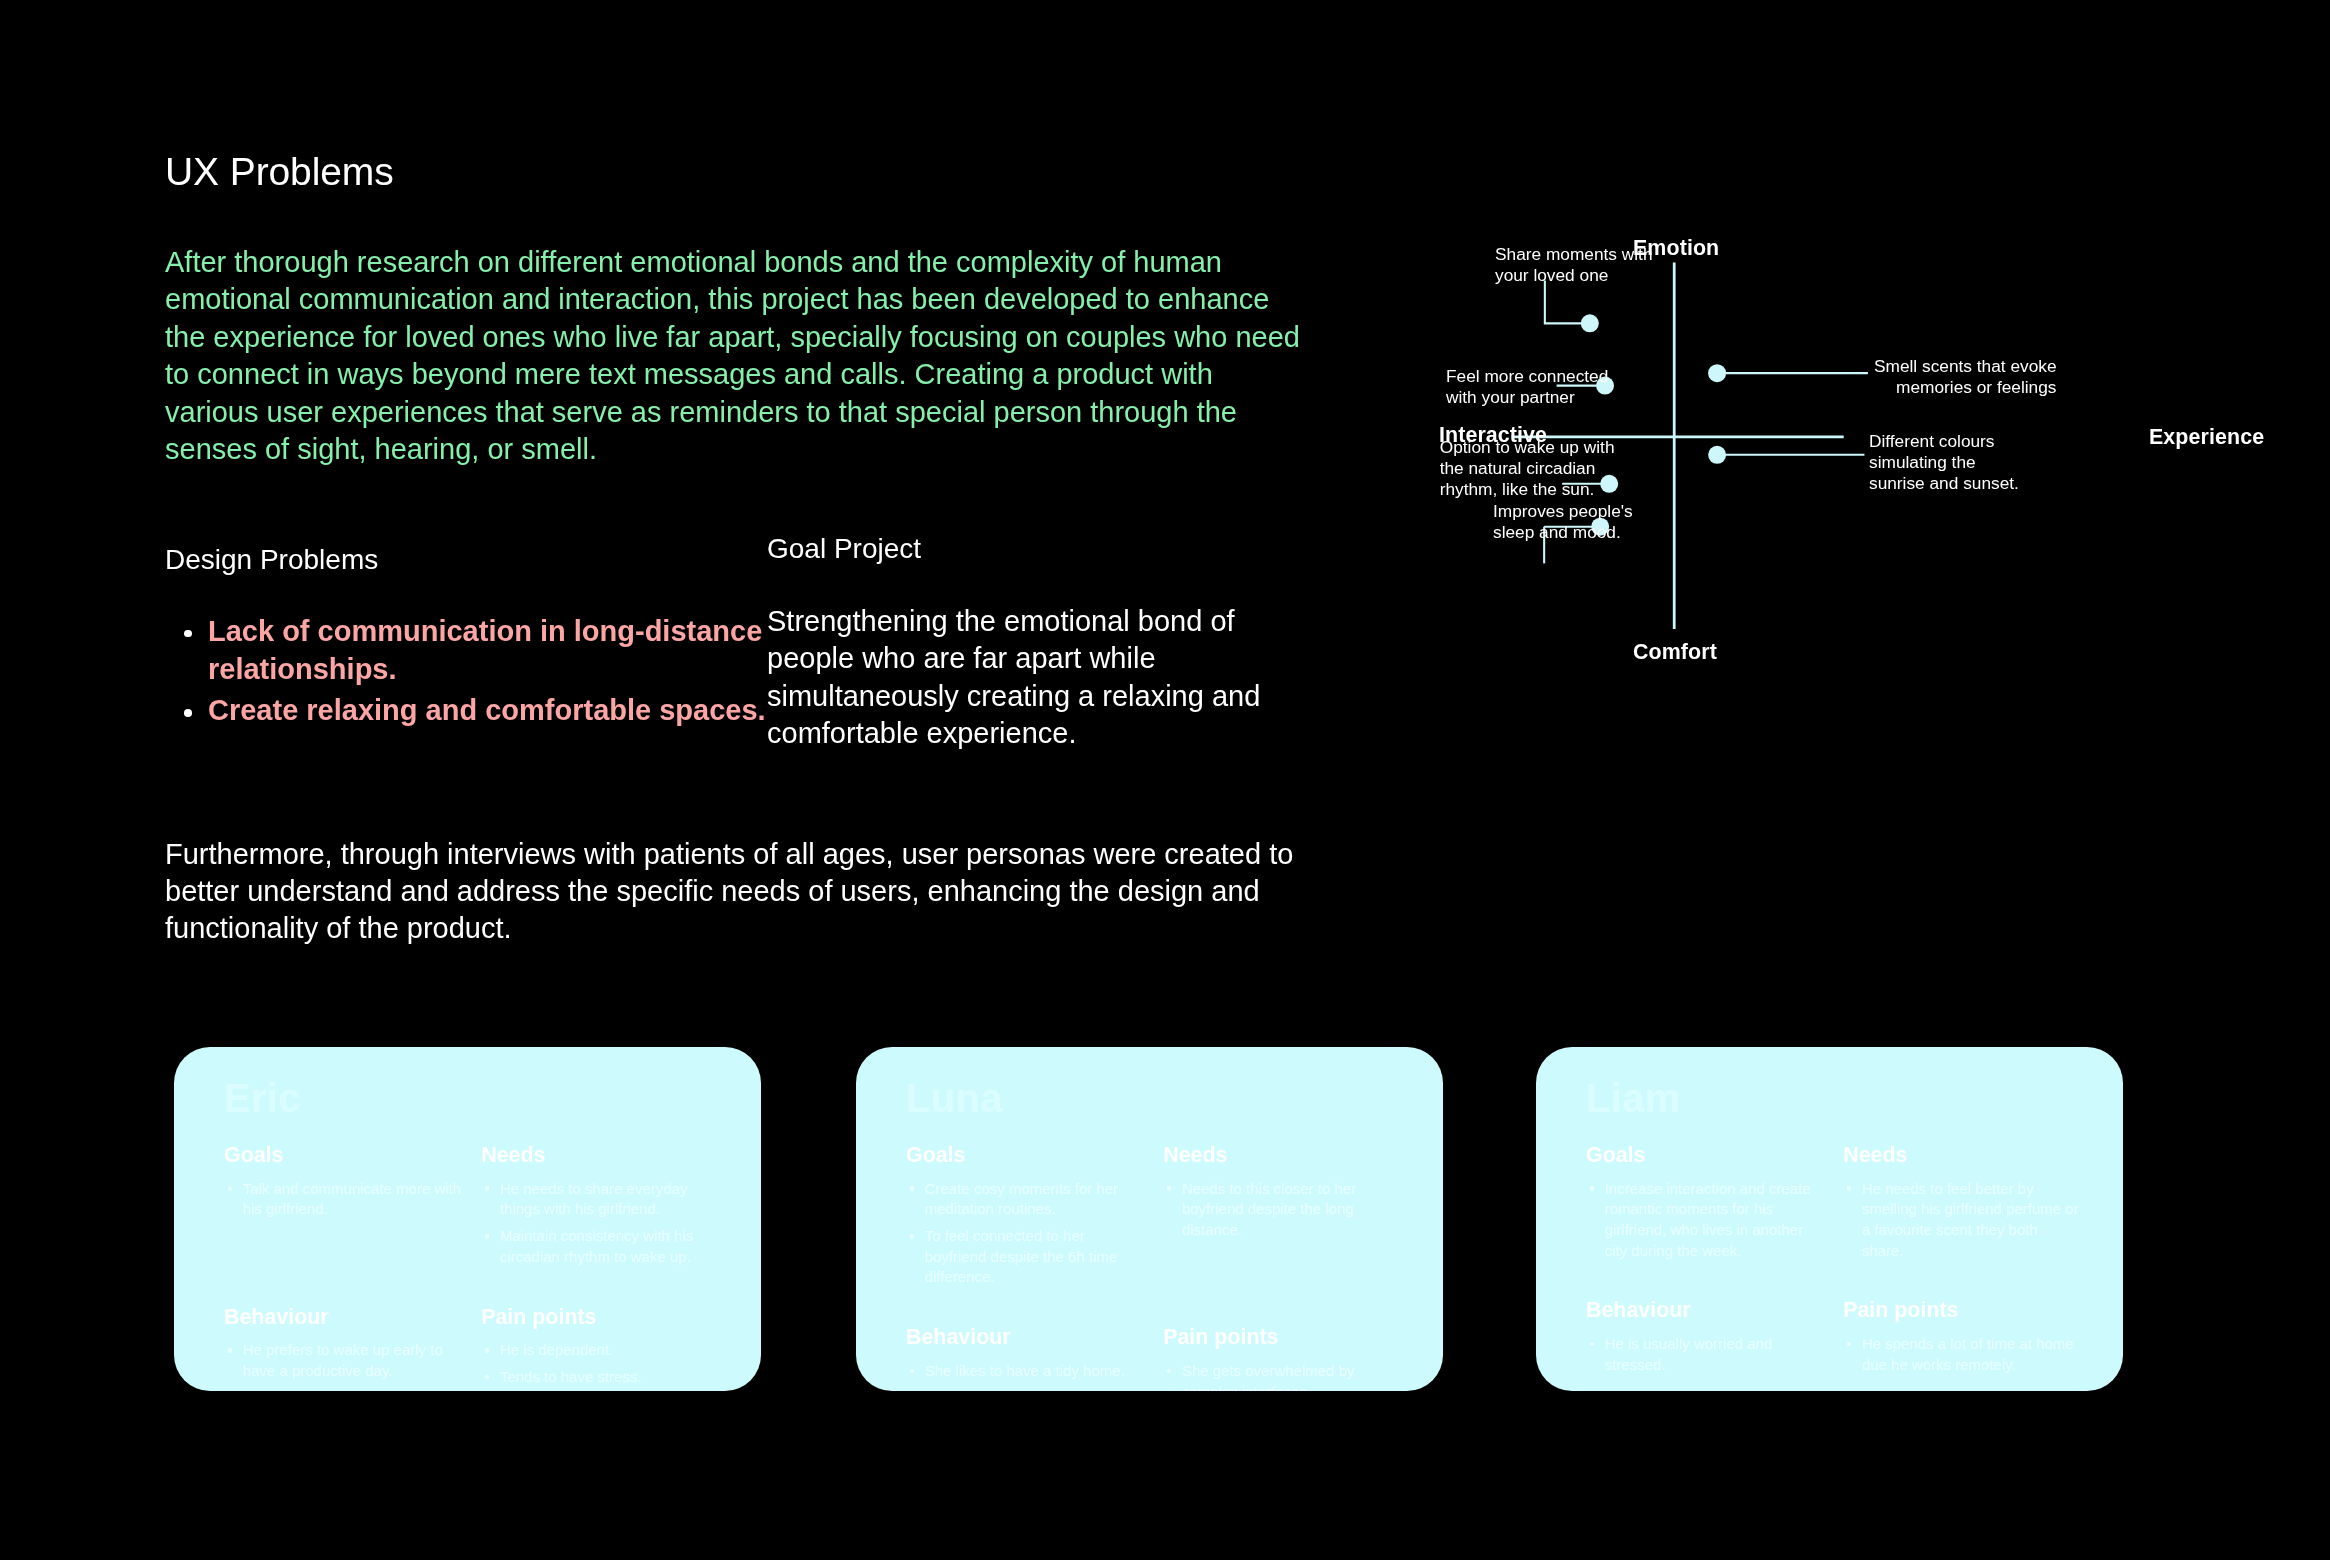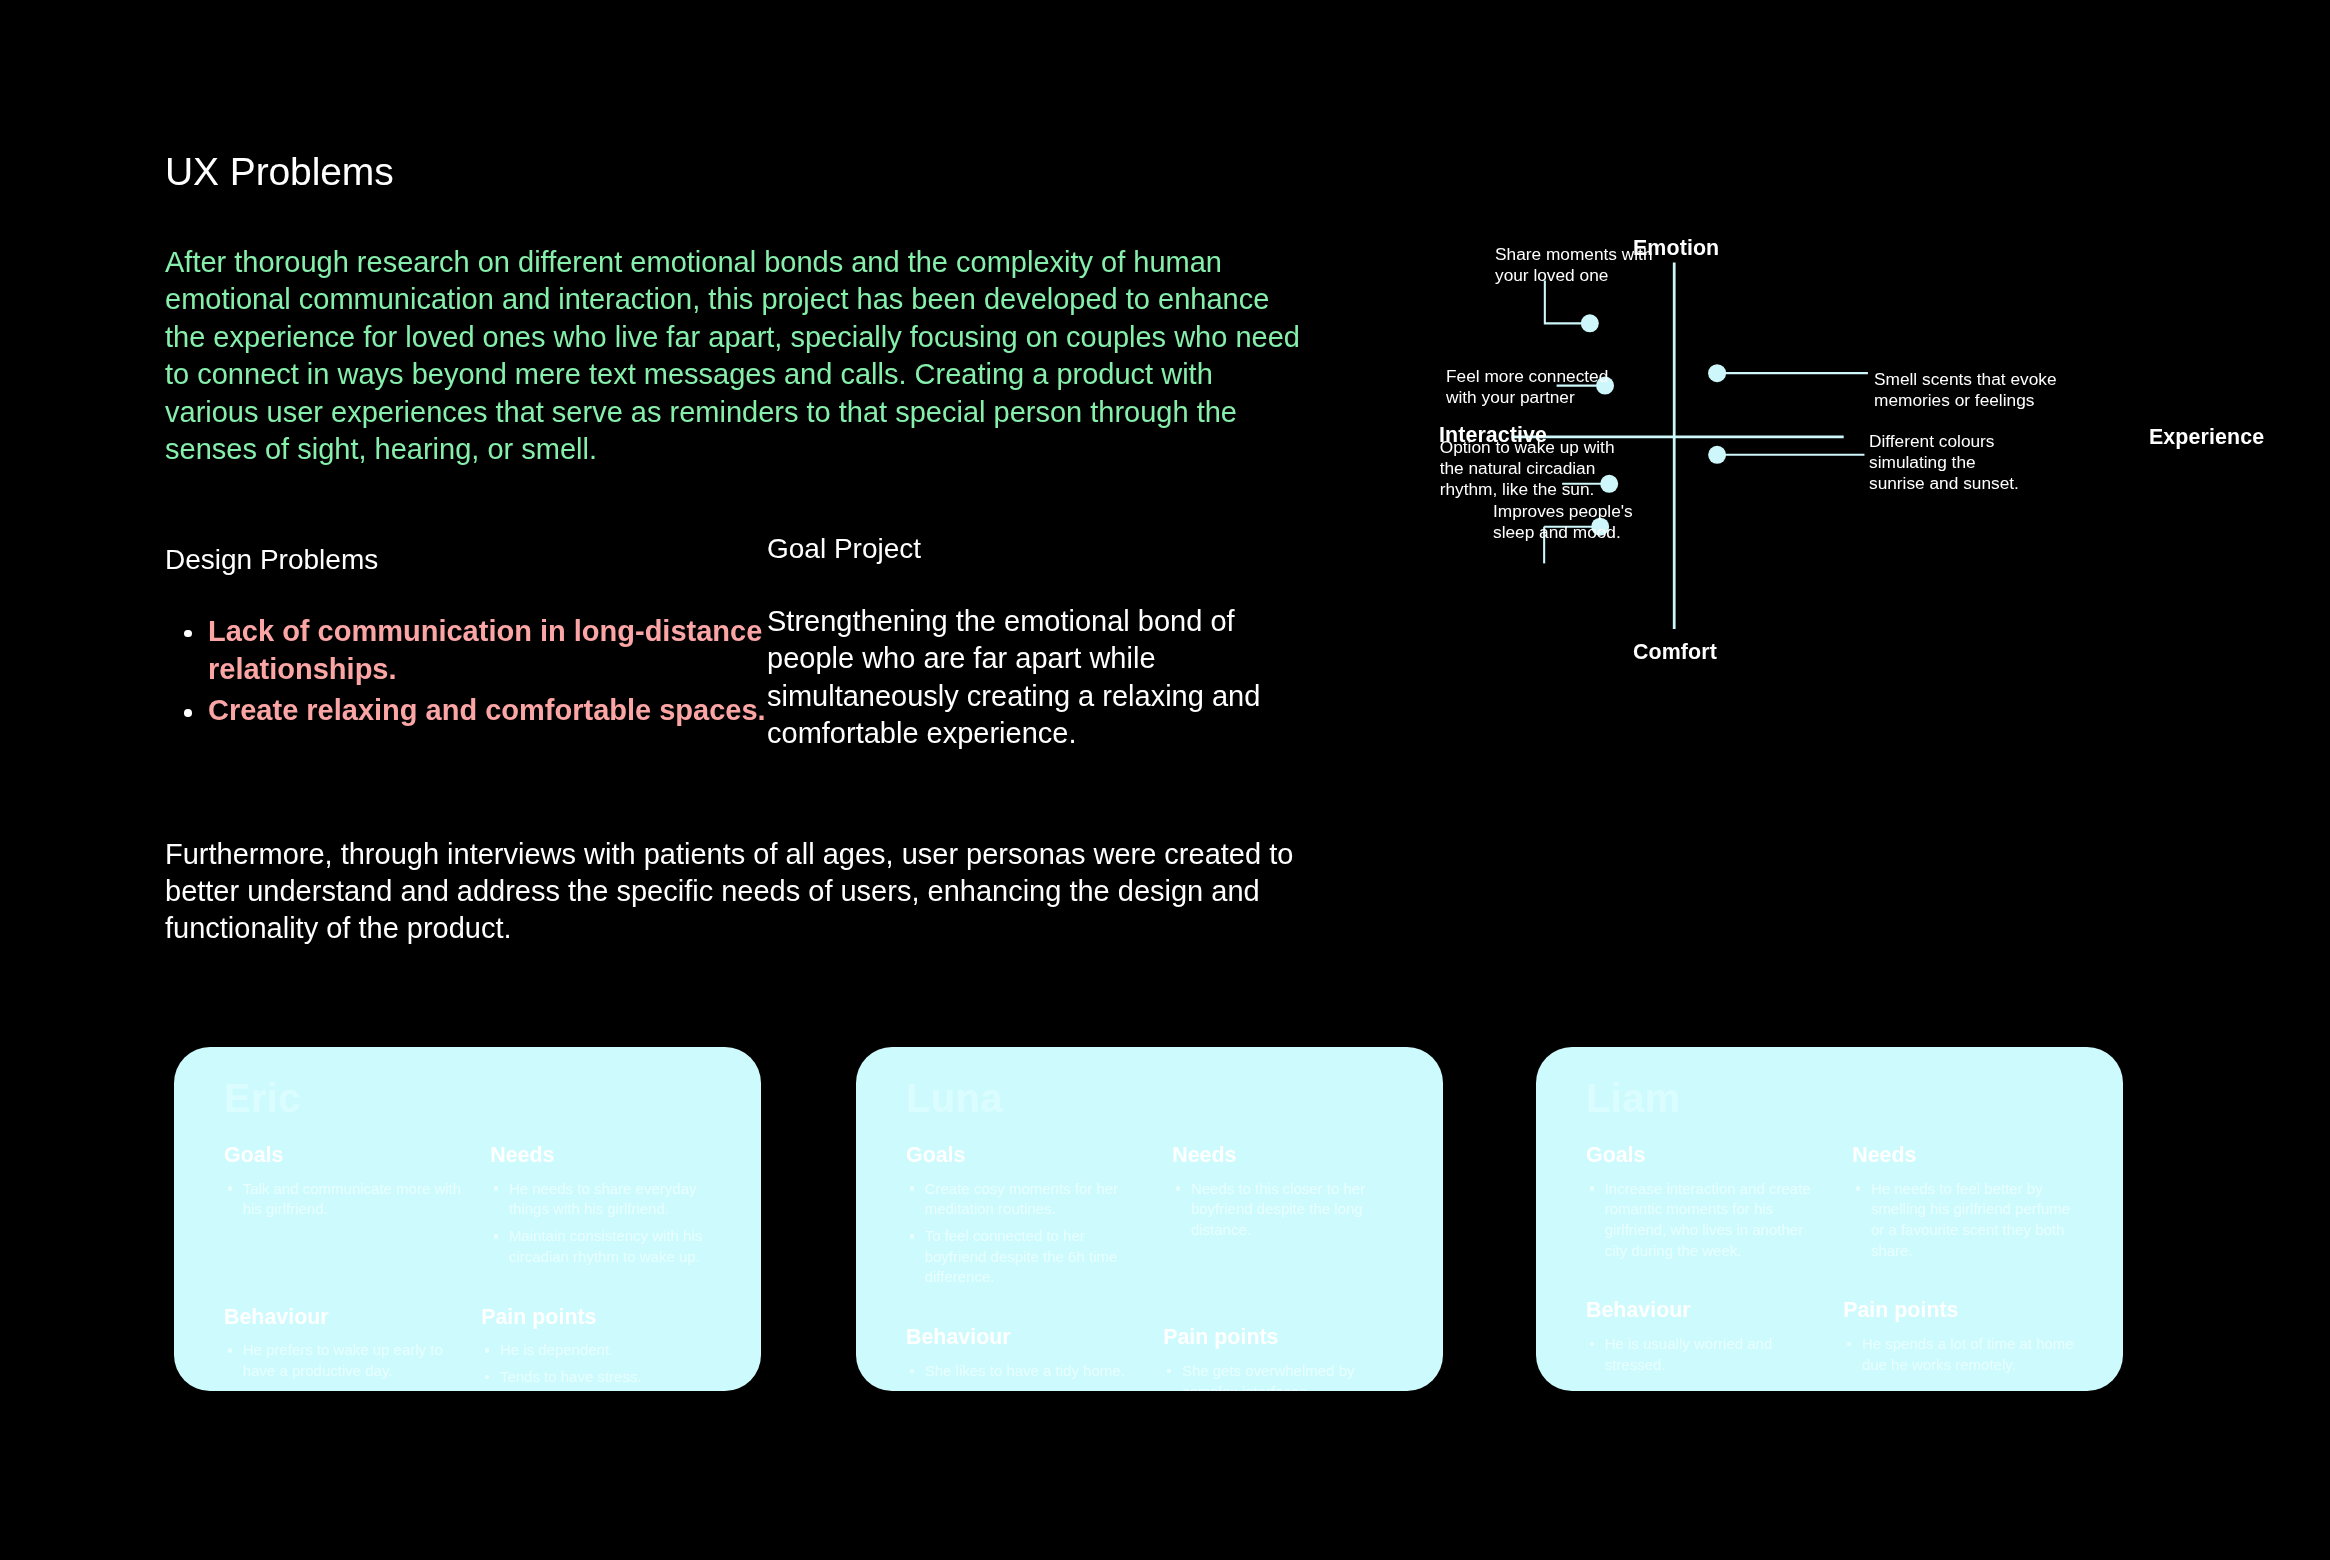--- a/index.html
+++ b/index.html
@@ -72,21 +72,21 @@
   .lbl-comfort    { left: 194px;  top: 426px; }
   .lbl-interactive{ left: 0px;    top: 209px; }
   .lbl-experience { left: 710px; top: 211px; }
 
   .note {
     position: absolute; font-size: 17.3px; line-height: 1.22;
     color: #ffffff; white-space: pre-line; font-weight: 400;
   }
   .note-share     { left: 56px;  top: 30px;  text-align: left; }
   .note-feel      { left: 7px;  top: 152px; text-align: left; }
-  .note-smell     { left: 435px; top: 155px; text-align: left; }
+  .note-smell     { left: 435px; top: 142px; text-align: right; }
   .note-option    { left: 0.7px;   top: 223px; text-align: left; }
   .note-colours   { left: 430px; top: 217px; text-align: left; }
   .note-improves  { left: 54px;  top: 287px; text-align: left; }
 
   
   .cards { position: absolute; left: 174px; top: 1047px; width: 1949px; height: 344px; }
   .card {
     position: absolute; top: 0; width: 587px; height: 344px;
     background: #cdfbfd; border-radius: 36px; overflow: hidden;
   }
@@ -114,21 +114,21 @@
   .blk-list li {
     position: relative; padding-left: 18.7px;
     font-size: 15px; line-height: 1.38; color: #e9feff;
     margin-bottom: 6.2px;
   }
   .blk-list li::before {
     content: ""; position: absolute; left: 3.5px; top: 7.6px;
     width: 4.8px; height: 4.8px; border-radius: 50%; background: #e9feff;
   }
   .blk-tl { grid-column: 1; grid-row: 1; }
-  .blk-tr { grid-column: 2; grid-row: 1; margin-left: 9px; }
+  .blk-tr { grid-column: 2; grid-row: 1; }
   .blk-bl { grid-column: 1; grid-row: 2; padding-top: 32px; }
   .blk-br { grid-column: 2; grid-row: 2; padding-top: 32px; }
 </style>
 </head>
 <body>
 
 <div class="page">
 
   <div class="left-col">
 

